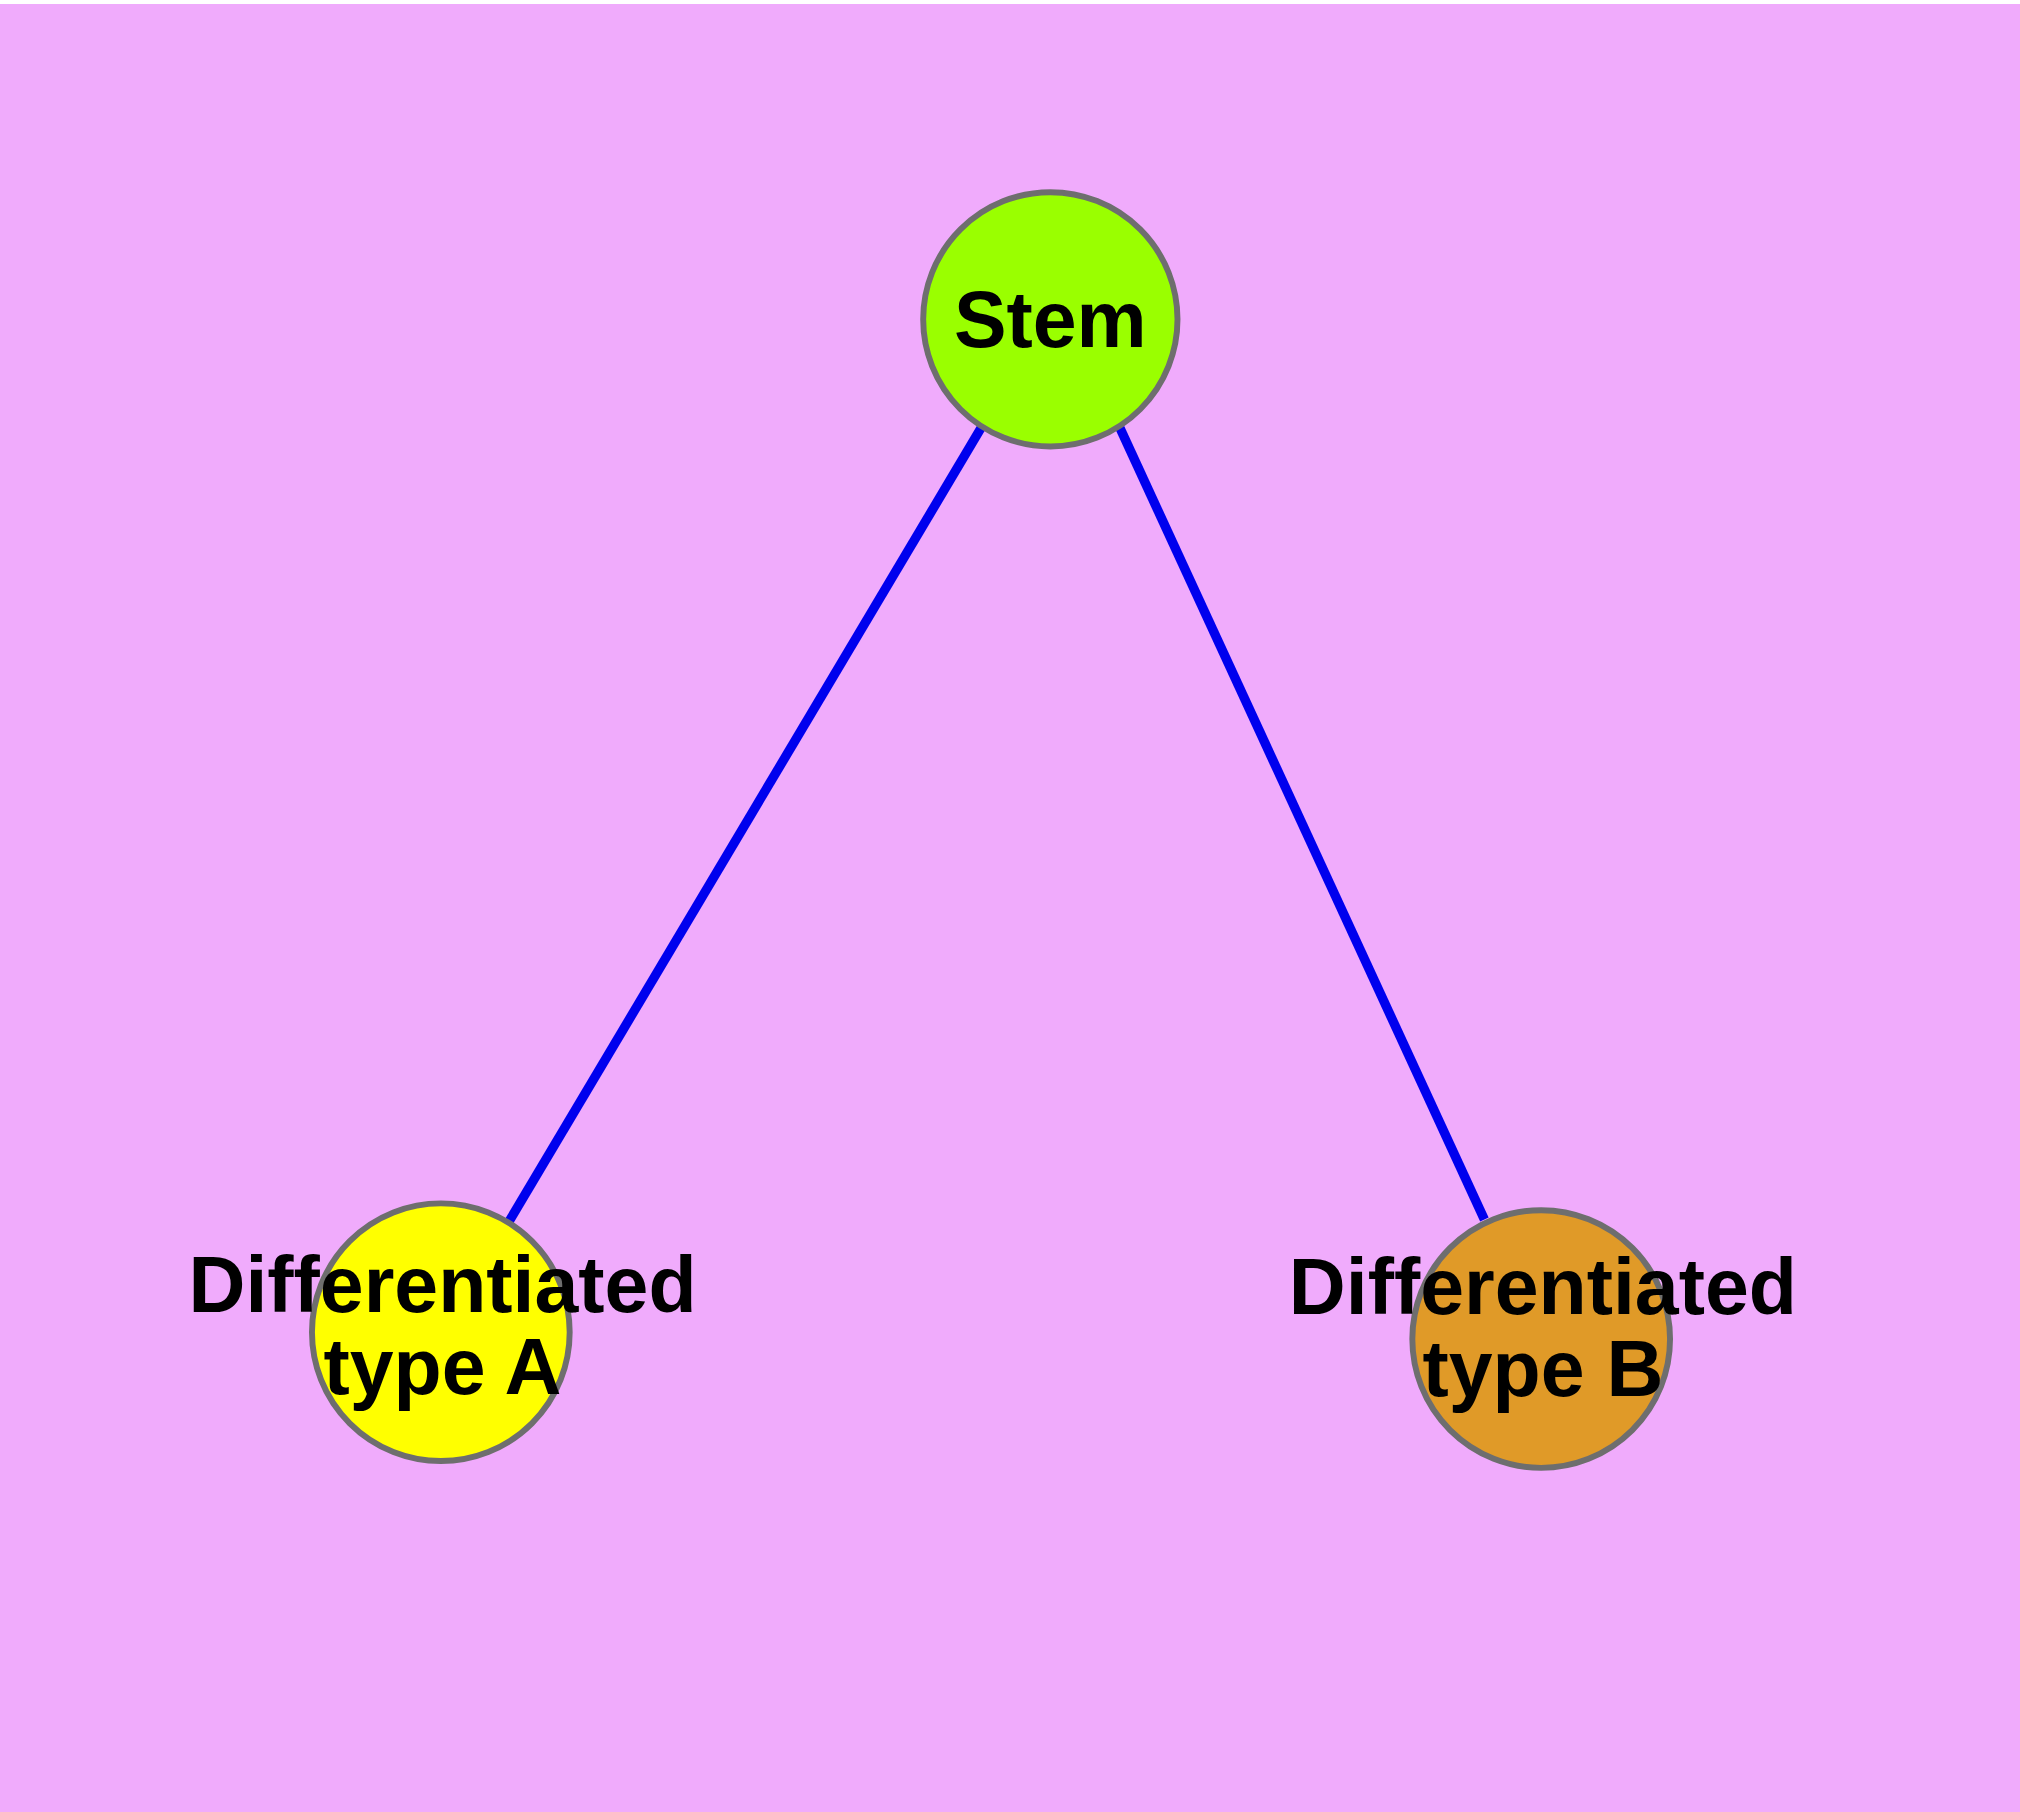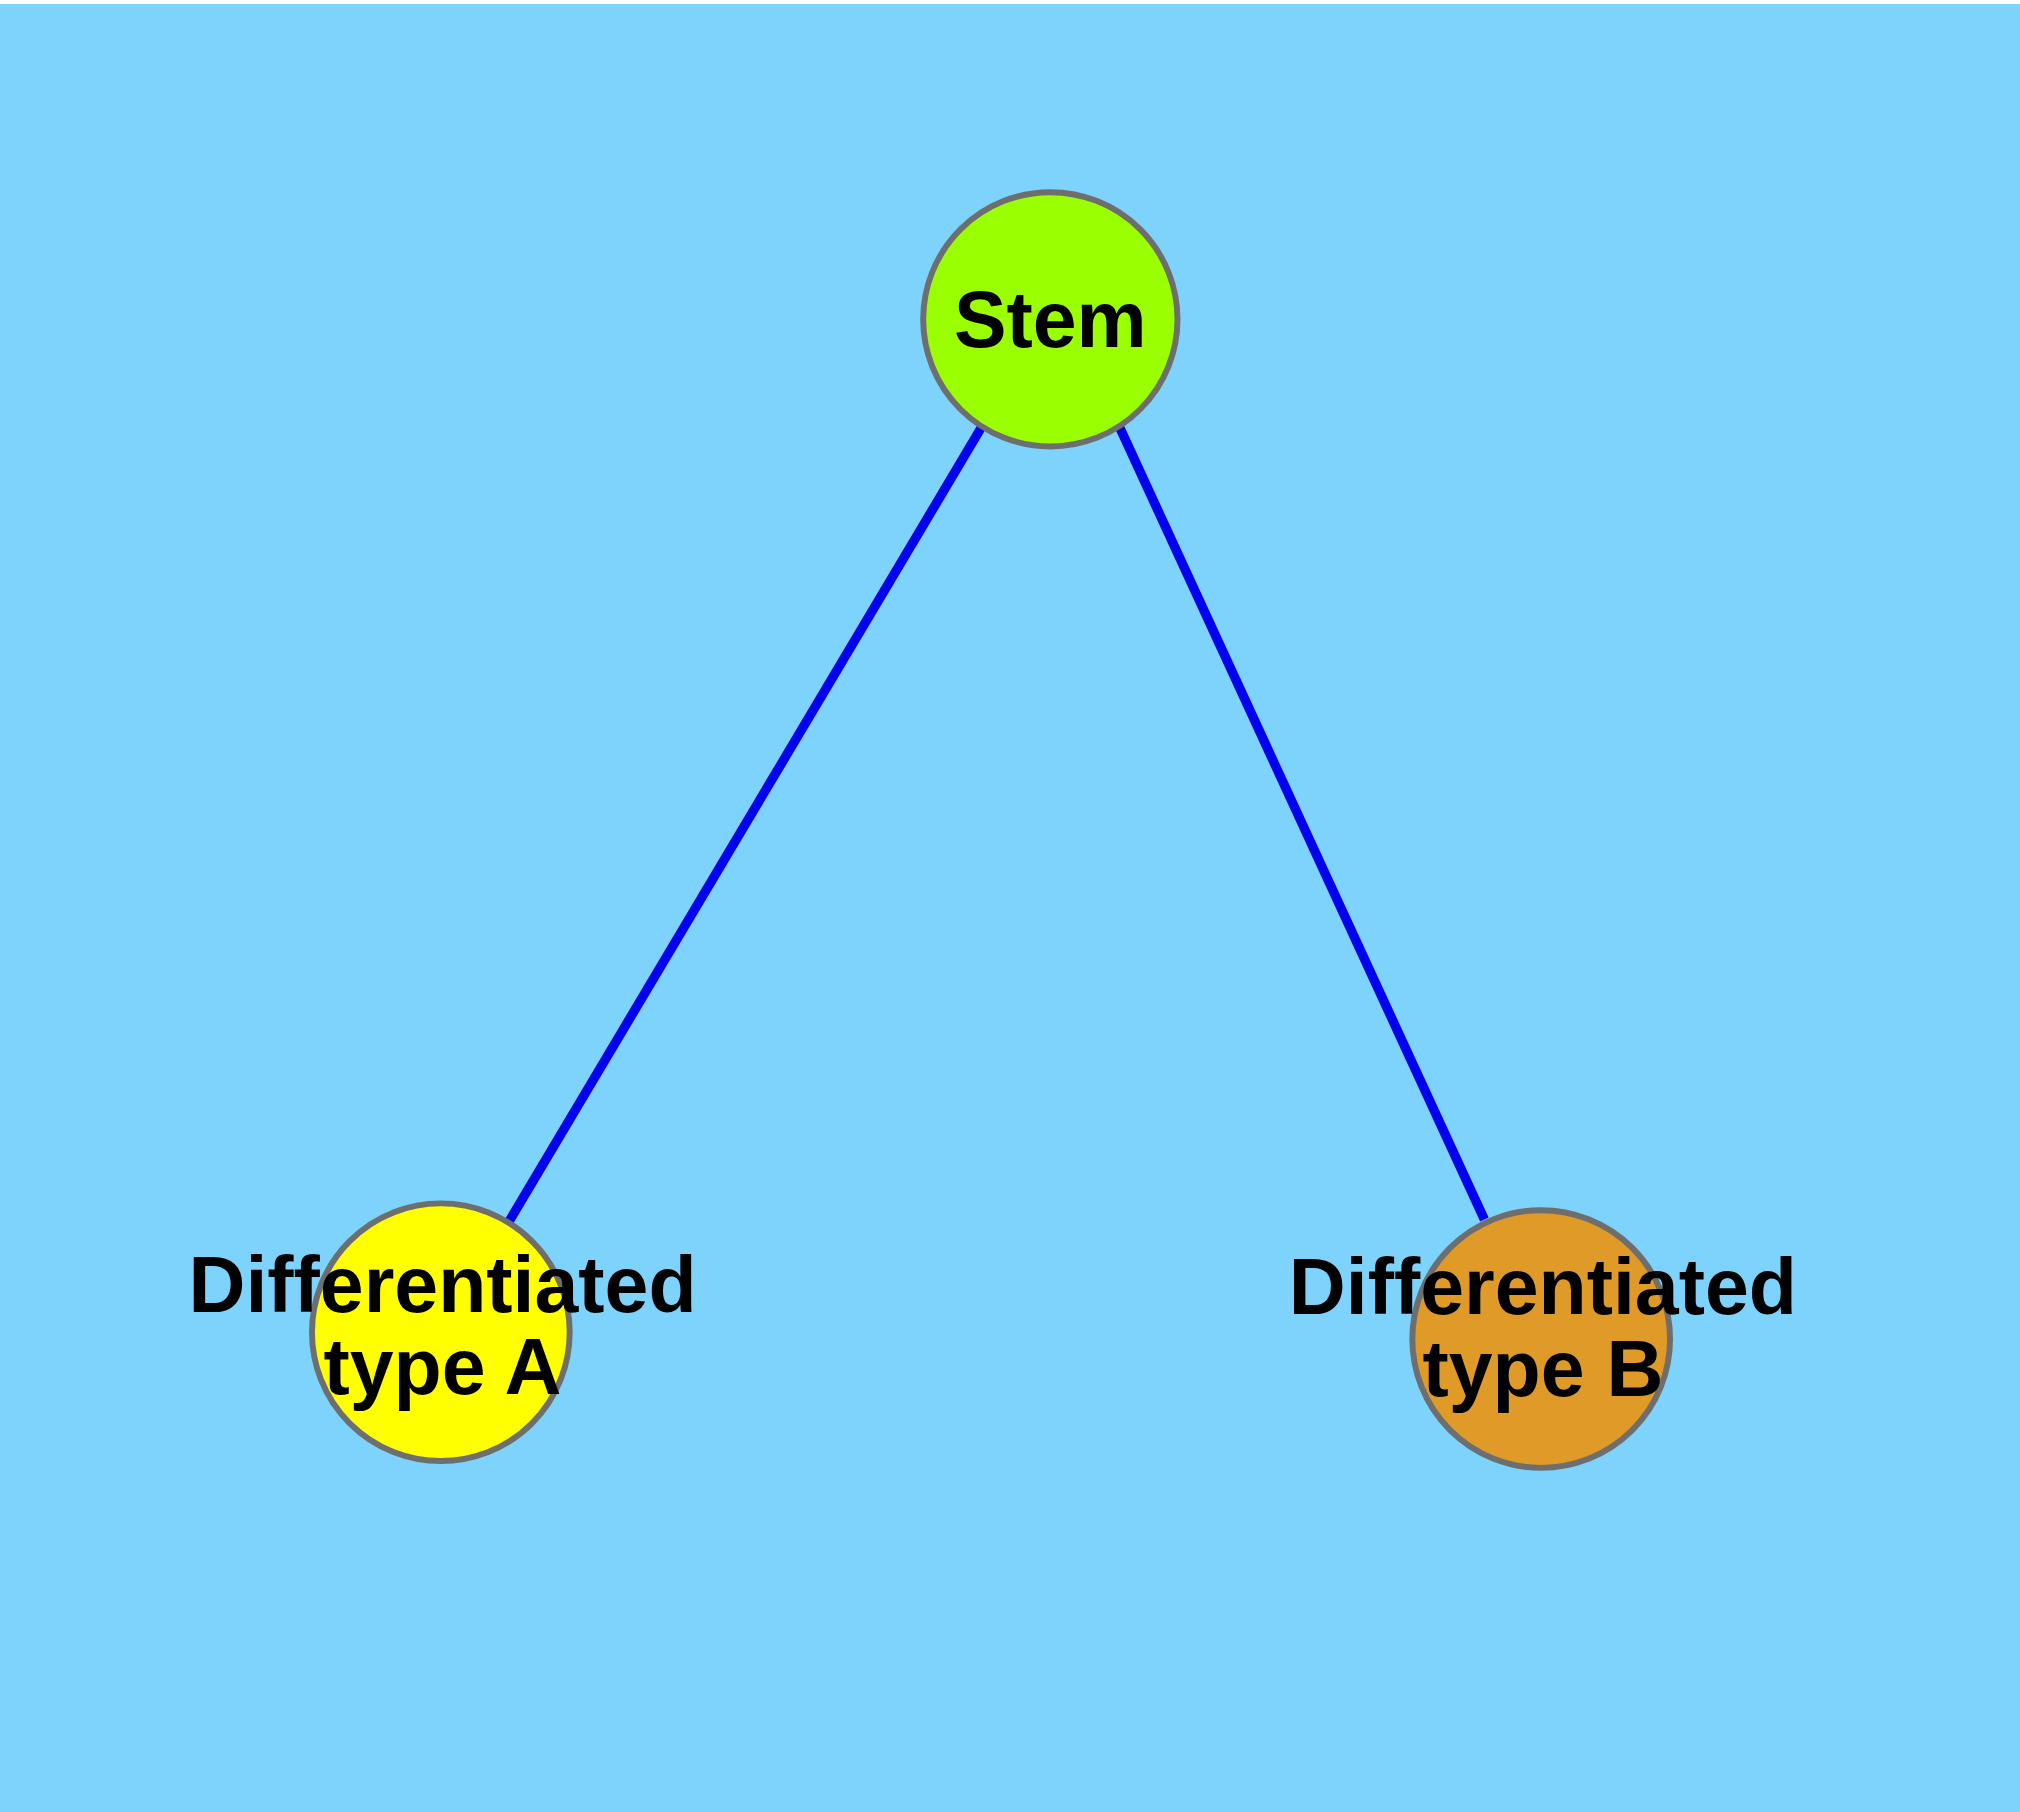--- a/index.html
+++ b/index.html
@@ -48,21 +48,21 @@
     font-size: 93px;
     fill: #000000;
     text-anchor: middle;
     dominant-baseline: alphabetic;
   }
 </style>
 </head>
 <body>
 
 <div id="canvas-root">
-  <div id="graph-plot" style="background: #7dd3fc; text-align: right;">
+  <div id="graph-plot" style="background: #f0abfc; text-align: right;">
     <svg id="graph-svg" viewBox="0 0 2384 2133" preserveAspectRatio="none">
 
       <g>
         <line class="edge-line" x1="1158" y1="499" x2="600" y2="1437" stroke="#0000ee" stroke-width="11"></line>
         <line class="edge-line" x1="1321" y1="500" x2="1751" y2="1434" stroke="#0000ee" stroke-width="11"></line>
       </g>
 
       <g>
         <circle class="node-circle" cx="1239" cy="372" r="150" fill="#9aff00" stroke="#6e6e6e"></circle>
         <circle class="node-circle" cx="520" cy="1567" r="152" fill="#ffff00" stroke="#6e6e6e"></circle>

